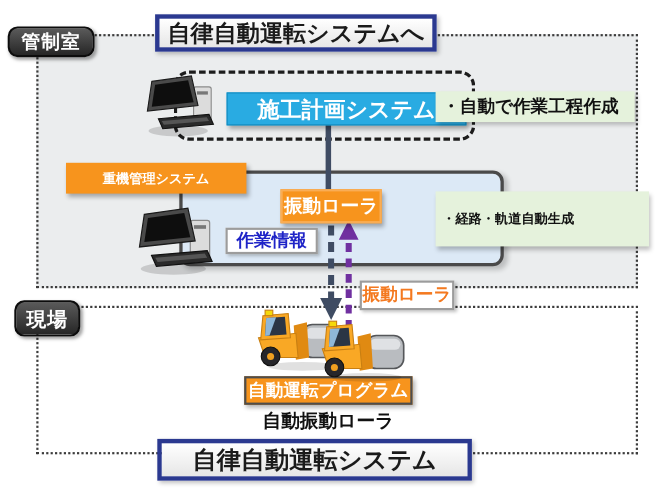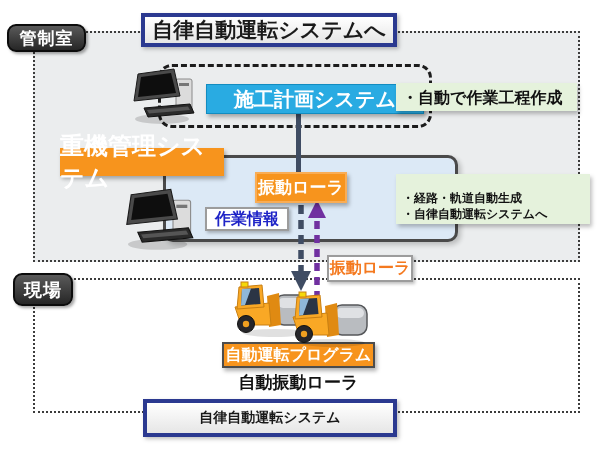--- a/index.html
+++ b/index.html
@@ -25,47 +25,47 @@
   .zone-control{left:7px;top:24px;width:79px;height:28px;font-size:17px;}
   .zone-site{left:13px;top:273px;width:60px;height:33px;font-size:18px;}
 
   
   .big-title{
     border:4px solid #2b3990;background:linear-gradient(180deg,#ffffff,#e6e6e6);
     color:#1a1a1a;font-weight:bold;display:flex;align-items:center;justify-content:center;
     z-index:6;box-shadow:2px 2px 4px rgba(0,0,0,.25);
   }
   .title-top{left:141px;top:13px;width:256px;height:34px;font-size:21px;}
-  .title-bottom{left:143px;top:399px;width:254px;height:38px;font-size:14px;}
+  .title-bottom{left:143px;top:399px;width:286px;height:38px;font-size:22px;}
 
   
   .dash-rect{left:158px;top:64px;width:274px;height:64px;
     border:3px dashed #1c1c1c;border-radius:14px;z-index:2;}
 
   
   .blue-panel{left:163px;top:155px;width:295px;height:87px;
     border:3px solid #4a4a4a;border-radius:10px;background:#dce9f6;z-index:2;
     box-shadow:3px 3px 5px rgba(0,0,0,.2);}
 
   
   .sys-box{display:flex;align-items:center;justify-content:center;font-weight:bold;
     color:#fff;z-index:4;box-shadow:2px 3px 4px rgba(0,0,0,.3);}
   .box-planning{left:206px;top:84px;width:218px;height:30px;font-size:20px;
     background:#29abe2;border:1px solid #128cc0;}
-  .box-heavy{left:60px;top:148px;width:164px;height:28px;font-size:24px;
+  .box-heavy{left:60px;top:148px;width:164px;height:28px;font-size:12px;
     background:#f7941d;z-index:5;}
   .box-roller{left:255px;top:172px;width:92px;height:31px;font-size:17px;
     background:#f7941d;border:2px solid #f9ad55;}
   .box-program{left:222px;top:342px;width:153px;height:26px;font-size:16px;
     background:#f7941d;border:2px solid #4d4d4d;}
 
   
   .note{background:#e5f2dc;color:#111;font-weight:bold;z-index:4;
     box-shadow:2px 3px 4px rgba(0,0,0,.25);display:flex;flex-direction:column;
-    justify-content:flex-end;padding:2px 6px;}
+    justify-content:center;padding:2px 6px;}
   .note-top{left:396px;top:83px;width:181px;height:28px;font-size:16px;}
   .note-mid{left:384px;top:174px;width:194px;height:50px;font-size:12px;line-height:1.35;margin-left:12px;}
 
   
   .tag{background:#ffffff;border:2px solid #9c9c9c;font-weight:bold;z-index:4;
     display:flex;align-items:center;justify-content:center;
     box-shadow:2px 2px 3px rgba(0,0,0,.25);}
   .tag-instruction{left:205px;top:207px;width:84px;height:24px;
     color:#1f24c7;font-size:16px;}
   .tag-info{left:327px;top:255px;width:86px;height:27px;
@@ -130,21 +130,20 @@
   <div class="abs sys-box box-planning">施工計画システム</div>
   <div class="abs sys-box box-heavy">重機管理システム</div>
   <div class="abs sys-box box-roller">振動ローラ</div>
   <div class="abs sys-box box-program">自動運転プログラム</div>
 
   <div class="abs note note-top">
     <span>・自動で作業工程作成</span>
   </div>
   <div class="abs note note-mid">
     <span>・経路・軌道自動生成</span>
-    <span>・自律自動運転システムへ</span>
   </div>
 
   <div class="abs tag tag-instruction">作業情報</div>
   <div class="abs tag tag-info">振動ローラ</div>
 
   <svg class="abs icon roller-back" viewBox="0 0 86 58">
     <ellipse cx="46" cy="53" rx="32" ry="4" fill="rgba(0,0,0,0.12)"></ellipse>
     <rect x="46" y="15" width="34" height="30" rx="9" fill="#b9bcc0" stroke="#55575a" stroke-width="1.5"></rect>
     <rect x="49" y="18" width="28" height="10" rx="5" fill="#dfe1e4"></rect>
     <polygon points="38,16 50,13 52,45 40,47" fill="#e08a12"></polygon>

